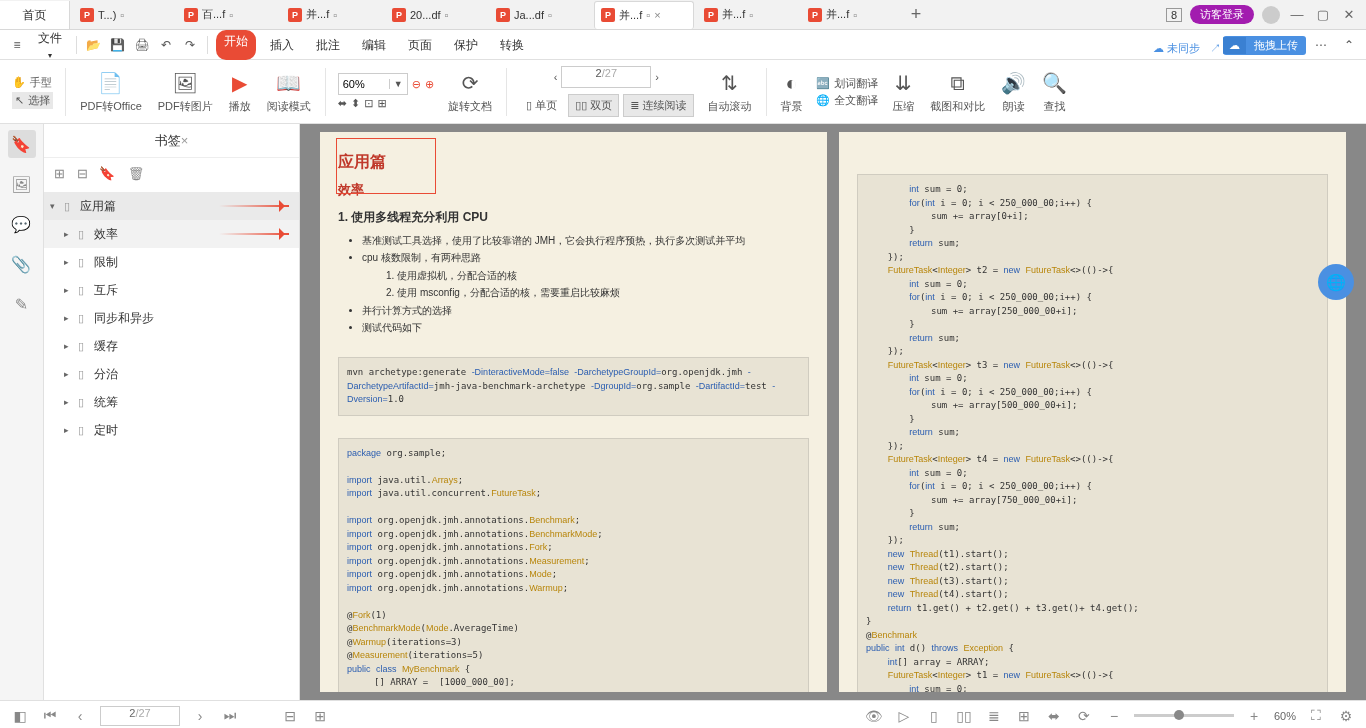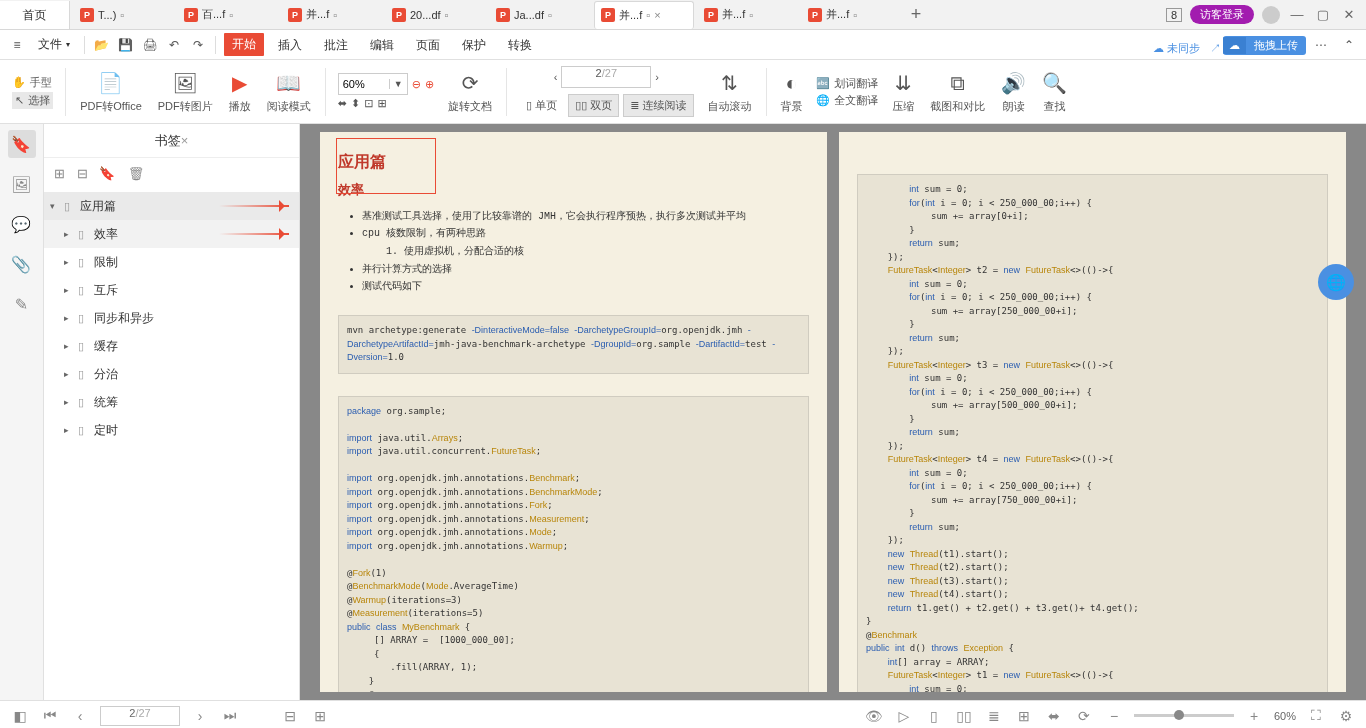--- a/index.html
+++ b/index.html
@@ -10,25 +10,25 @@
 .tab.active { background: #fff; border: 1px solid #d8d8d8; border-bottom: none; height: 28px; }
 .tab-icon { width: 14px; height: 14px; background: #e94b35; border-radius: 2px; display: inline-flex; align-items: center; justify-content: center; color: #fff; font-size: 9px; font-weight: bold; }
 .tab-x { color: #888; font-size: 11px; }
 .tab-plus { width: 28px; text-align: center; color: #666; font-size: 18px; }
 .tabbar-right { margin-left: auto; display: flex; align-items: center; gap: 8px; padding-right: 8px; }
 .login-btn { background: #a21caf; color: #fff; padding: 2px 10px; border-radius: 10px; font-size: 11px; }
 .avatar { width: 18px; height: 18px; background: #ccc; border-radius: 50%; }
 .box-num { border: 1px solid #999; padding: 0 4px; font-size: 11px; }
 .win-btn { width: 18px; text-align: center; color: #666; font-size: 13px; }
 .menubar { height: 30px; display: flex; align-items: center; border-bottom: 1px solid #e0e0e0; padding: 0 8px; gap: 6px; font-size: 12px; }
-.file-menu { display: flex; align-items: center; gap: 4px; padding: 0 6px; }
+.file-menu { display: flex; align-items: center; gap: 4px; padding: 0 6px; flex-direction: column; }
 .menu-icon { width: 18px; height: 18px; display: inline-flex; align-items: center; justify-content: center; color: #555; }
 .menu-sep { width: 1px; height: 18px; background: #ddd; margin: 0 2px; }
 .menu-item { padding: 0 8px; height: 30px; line-height: 30px; color: #333; }
-.menu-item.active { background: #e94b35; color: #fff; border-radius: 1px; height: 23px; line-height: 22px; }
+.menu-item.active { background: #e94b35; color: #fff; border-radius: 10px; height: 30px; line-height: 22px; }
 .menubar-right { margin-left: auto; display: flex; align-items: center; gap: 10px; }
 .share-link { color: #4a90e2; font-size: 11px; margin-top: 8px; }
 .cloud-btn { display: flex; align-items: center; background: #4a90e2; color: #fff; border-radius: 3px; overflow: hidden; font-size: 11px; }
 .cloud-btn .ic { background: #3a80d2; padding: 2px 6px; }
 .cloud-btn .tx { padding: 2px 8px; }
 .toolbar { height: 64px; display: flex; align-items: center; border-bottom: 1px solid #e0e0e0; padding: 0 8px; gap: 4px; position: relative; }
 .tool-grp { display: flex; flex-direction: column; align-items: flex-start; gap: 2px; padding: 0 4px; font-size: 11px; color: #555; }
 .tool-grp .row { display: flex; align-items: center; gap: 4px; }
 .tool-btn { display: flex; flex-direction: column; align-items: center; gap: 2px; padding: 0 6px; font-size: 11px; color: #555; }
 .tool-btn .ic { font-size: 20px; color: #555; height: 28px; display: flex; align-items: center; }
@@ -62,21 +62,21 @@
 .arrow::after { content: ""; position: absolute; right: -2px; top: -2px; border: 6px solid transparent; border-right-color: #e94b35; transform: rotate(180deg); }
 .doc-area { flex: 1; background: #888; position: relative; overflow: hidden; display: flex; gap: 12px; padding: 8px 20px; }
 .page { background: #f5f0e1; flex: 1; position: relative; padding: 20px 18px; font-size: 10px; color: #333; overflow: hidden; }
 .page h2 { font-size: 16px; color: #c0392b; margin-bottom: 8px; }
 .page h3 { font-size: 13px; color: #c0392b; margin-bottom: 10px; }
 .page h4 { font-size: 12px; font-weight: bold; margin: 8px 0; }
 .page h5 { font-size: 11px; font-weight: bold; margin: 6px 0; }
 .highlight-box { position: absolute; left: 16px; top: 6px; width: 100px; height: 56px; border: 1px solid #e94b35; pointer-events: none; }
 .page ul { list-style: disc; padding-left: 24px; margin: 4px 0; }
 .page ul ul { list-style: none; }
-.page li { margin: 3px 0; font-size: 10px; font-family: Liberation Mono, monospace; }
+.page li { margin: 3px 0; font-size: 10px; }
 .code-box { background: #e8e3d4; border: 1px solid #d0ccc0; padding: 8px; font-family: Consolas, monospace; font-size: 9px; line-height: 1.5; margin: 22px 0; white-space: pre-wrap; word-break: break-all; }
 .kw-blue { color: #2a5db0; }
 .kw-orange { color: #b8860b; }
 .page2 .code-box { height: 520px; overflow: hidden; }
 .float-btn { position: absolute; right: 12px; top: 140px; width: 36px; height: 36px; background: #4a90e2; border-radius: 50%; color: #fff; display: flex; align-items: center; justify-content: center; font-size: 16px; }
 .statusbar { height: 30px; border-top: 1px solid #e0e0e0; display: flex; align-items: center; padding: 0 10px; gap: 10px; font-size: 11px; color: #666; }
 .sb-sep { flex: 1; }
 .sb-ic { width: 20px; text-align: center; color: #888; font-size: 14px; }
 .sb-pageinput { border: 1px solid #ccc; width: 80px; height: 20px; text-align: center; font-size: 11px; }
 .zoom-slider { width: 100px; height: 3px; background: #ccc; position: relative; }
@@ -339,25 +339,27 @@
           <span class="bm-ic">▯</span>
           <span>定时</span>
         </div>
     </div>
   </div>
   <div class="doc-area">
     <div class="page">
       <div class="highlight-box"></div>
       <h2>应用篇</h2>
       <h3>效率</h3>
+      <h4>1. 使用多线程充分利用 CPU</h4>
       <ul>
         <li>基准测试工具选择，使用了比较靠谱的 JMH，它会执行程序预热，执行多次测试并平均</li>
         <li>cpu 核数限制，有两种思路</li>
         <ul>
             <li>1. 使用虚拟机，分配合适的核</li>
+            <li>2. 使用 msconfig，分配合适的核，需要重启比较麻烦</li>
           </ul>
         <li>并行计算方式的选择</li>
         <li>测试代码如下</li>
       </ul>
       <div class="code-box" id="code1">mvn archetype:generate <span class="kw-blue">-DinteractiveMode=false</span> <span class="kw-blue">-DarchetypeGroupId=</span>org.openjdk.jmh <span class="kw-blue">-<br>DarchetypeArtifactId=</span>jmh-java-benchmark-archetype <span class="kw-blue">-DgroupId=</span>org.sample <span class="kw-blue">-DartifactId=</span>test <span class="kw-blue">-<br>Dversion=</span>1.0</div>
       <div class="code-box" id="code2"><span class="kw-blue">package</span> org.sample;<br><br><span class="kw-blue">import</span> java.util.<span class="kw-orange">Arrays</span>;<br><span class="kw-blue">import</span> java.util.concurrent.<span class="kw-orange">FutureTask</span>;<br><br><span class="kw-blue">import</span> org.openjdk.jmh.annotations.<span class="kw-orange">Benchmark</span>;<br><span class="kw-blue">import</span> org.openjdk.jmh.annotations.<span class="kw-orange">BenchmarkMode</span>;<br><span class="kw-blue">import</span> org.openjdk.jmh.annotations.<span class="kw-orange">Fork</span>;<br><span class="kw-blue">import</span> org.openjdk.jmh.annotations.<span class="kw-orange">Measurement</span>;<br><span class="kw-blue">import</span> org.openjdk.jmh.annotations.<span class="kw-orange">Mode</span>;<br><span class="kw-blue">import</span> org.openjdk.jmh.annotations.<span class="kw-orange">Warmup</span>;<br><br>@<span class="kw-orange">Fork</span>(1)<br>@<span class="kw-orange">BenchmarkMode</span>(<span class="kw-orange">Mode</span>.AverageTime)<br>@<span class="kw-orange">Warmup</span>(iterations=3)<br>@<span class="kw-orange">Measurement</span>(iterations=5)<br><span class="kw-blue">public</span> <span class="kw-blue">class</span> <span class="kw-orange">MyBenchmark</span> {<br>     [] ARRAY =  [1000_000_00];<br>     {<br>        .fill(ARRAY, 1);<br>    }<br>    @<br>      c()   {</div>
     </div>
     <div class="page page2">
       <div class="code-box" id="code3">        <span class="kw-blue">int</span> sum = 0;<br>        <span class="kw-blue">for</span>(<span class="kw-blue">int</span> i = 0; i &lt; 250_000_00;i++) {<br>            sum += array[0+i];<br>        }<br>        <span class="kw-blue">return</span> sum;<br>    });<br>    <span class="kw-orange">FutureTask</span>&lt;<span class="kw-orange">Integer</span>&gt; t2 = <span class="kw-blue">new</span> <span class="kw-orange">FutureTask</span>&lt;&gt;(()-&gt;{<br>        <span class="kw-blue">int</span> sum = 0;<br>        <span class="kw-blue">for</span>(<span class="kw-blue">int</span> i = 0; i &lt; 250_000_00;i++) {<br>            sum += array[250_000_00+i];<br>        }<br>        <span class="kw-blue">return</span> sum;<br>    });<br>    <span class="kw-orange">FutureTask</span>&lt;<span class="kw-orange">Integer</span>&gt; t3 = <span class="kw-blue">new</span> <span class="kw-orange">FutureTask</span>&lt;&gt;(()-&gt;{<br>        <span class="kw-blue">int</span> sum = 0;<br>        <span class="kw-blue">for</span>(<span class="kw-blue">int</span> i = 0; i &lt; 250_000_00;i++) {<br>            sum += array[500_000_00+i];<br>        }<br>        <span class="kw-blue">return</span> sum;<br>    });<br>    <span class="kw-orange">FutureTask</span>&lt;<span class="kw-orange">Integer</span>&gt; t4 = <span class="kw-blue">new</span> <span class="kw-orange">FutureTask</span>&lt;&gt;(()-&gt;{<br>        <span class="kw-blue">int</span> sum = 0;<br>        <span class="kw-blue">for</span>(<span class="kw-blue">int</span> i = 0; i &lt; 250_000_00;i++) {<br>            sum += array[750_000_00+i];<br>        }<br>        <span class="kw-blue">return</span> sum;<br>    });<br>    <span class="kw-blue">new</span> <span class="kw-orange">Thread</span>(t1).start();<br>    <span class="kw-blue">new</span> <span class="kw-orange">Thread</span>(t2).start();<br>    <span class="kw-blue">new</span> <span class="kw-orange">Thread</span>(t3).start();<br>    <span class="kw-blue">new</span> <span class="kw-orange">Thread</span>(t4).start();<br>    <span class="kw-blue">return</span> t1.get() + t2.get() + t3.get()+ t4.get();<br>}<br>@<span class="kw-orange">Benchmark</span><br><span class="kw-blue">public</span> <span class="kw-blue">int</span> d() <span class="kw-blue">throws</span> <span class="kw-orange">Exception</span> {<br>    <span class="kw-blue">int</span>[] array = ARRAY;<br>    <span class="kw-orange">FutureTask</span>&lt;<span class="kw-orange">Integer</span>&gt; t1 = <span class="kw-blue">new</span> <span class="kw-orange">FutureTask</span>&lt;&gt;(()-&gt;{<br>        <span class="kw-blue">int</span> sum = 0;<br>        ( i = 0; i &lt; 1000_000_00;i++) {<br>            sum += array[0+i];<br>        }<br>         sum;<br>    });<br>     (t1).start();<br>     t1.get();<br>}</div>
       <h5>2) 双核 CPU（4个逻辑CPU）</h5>

